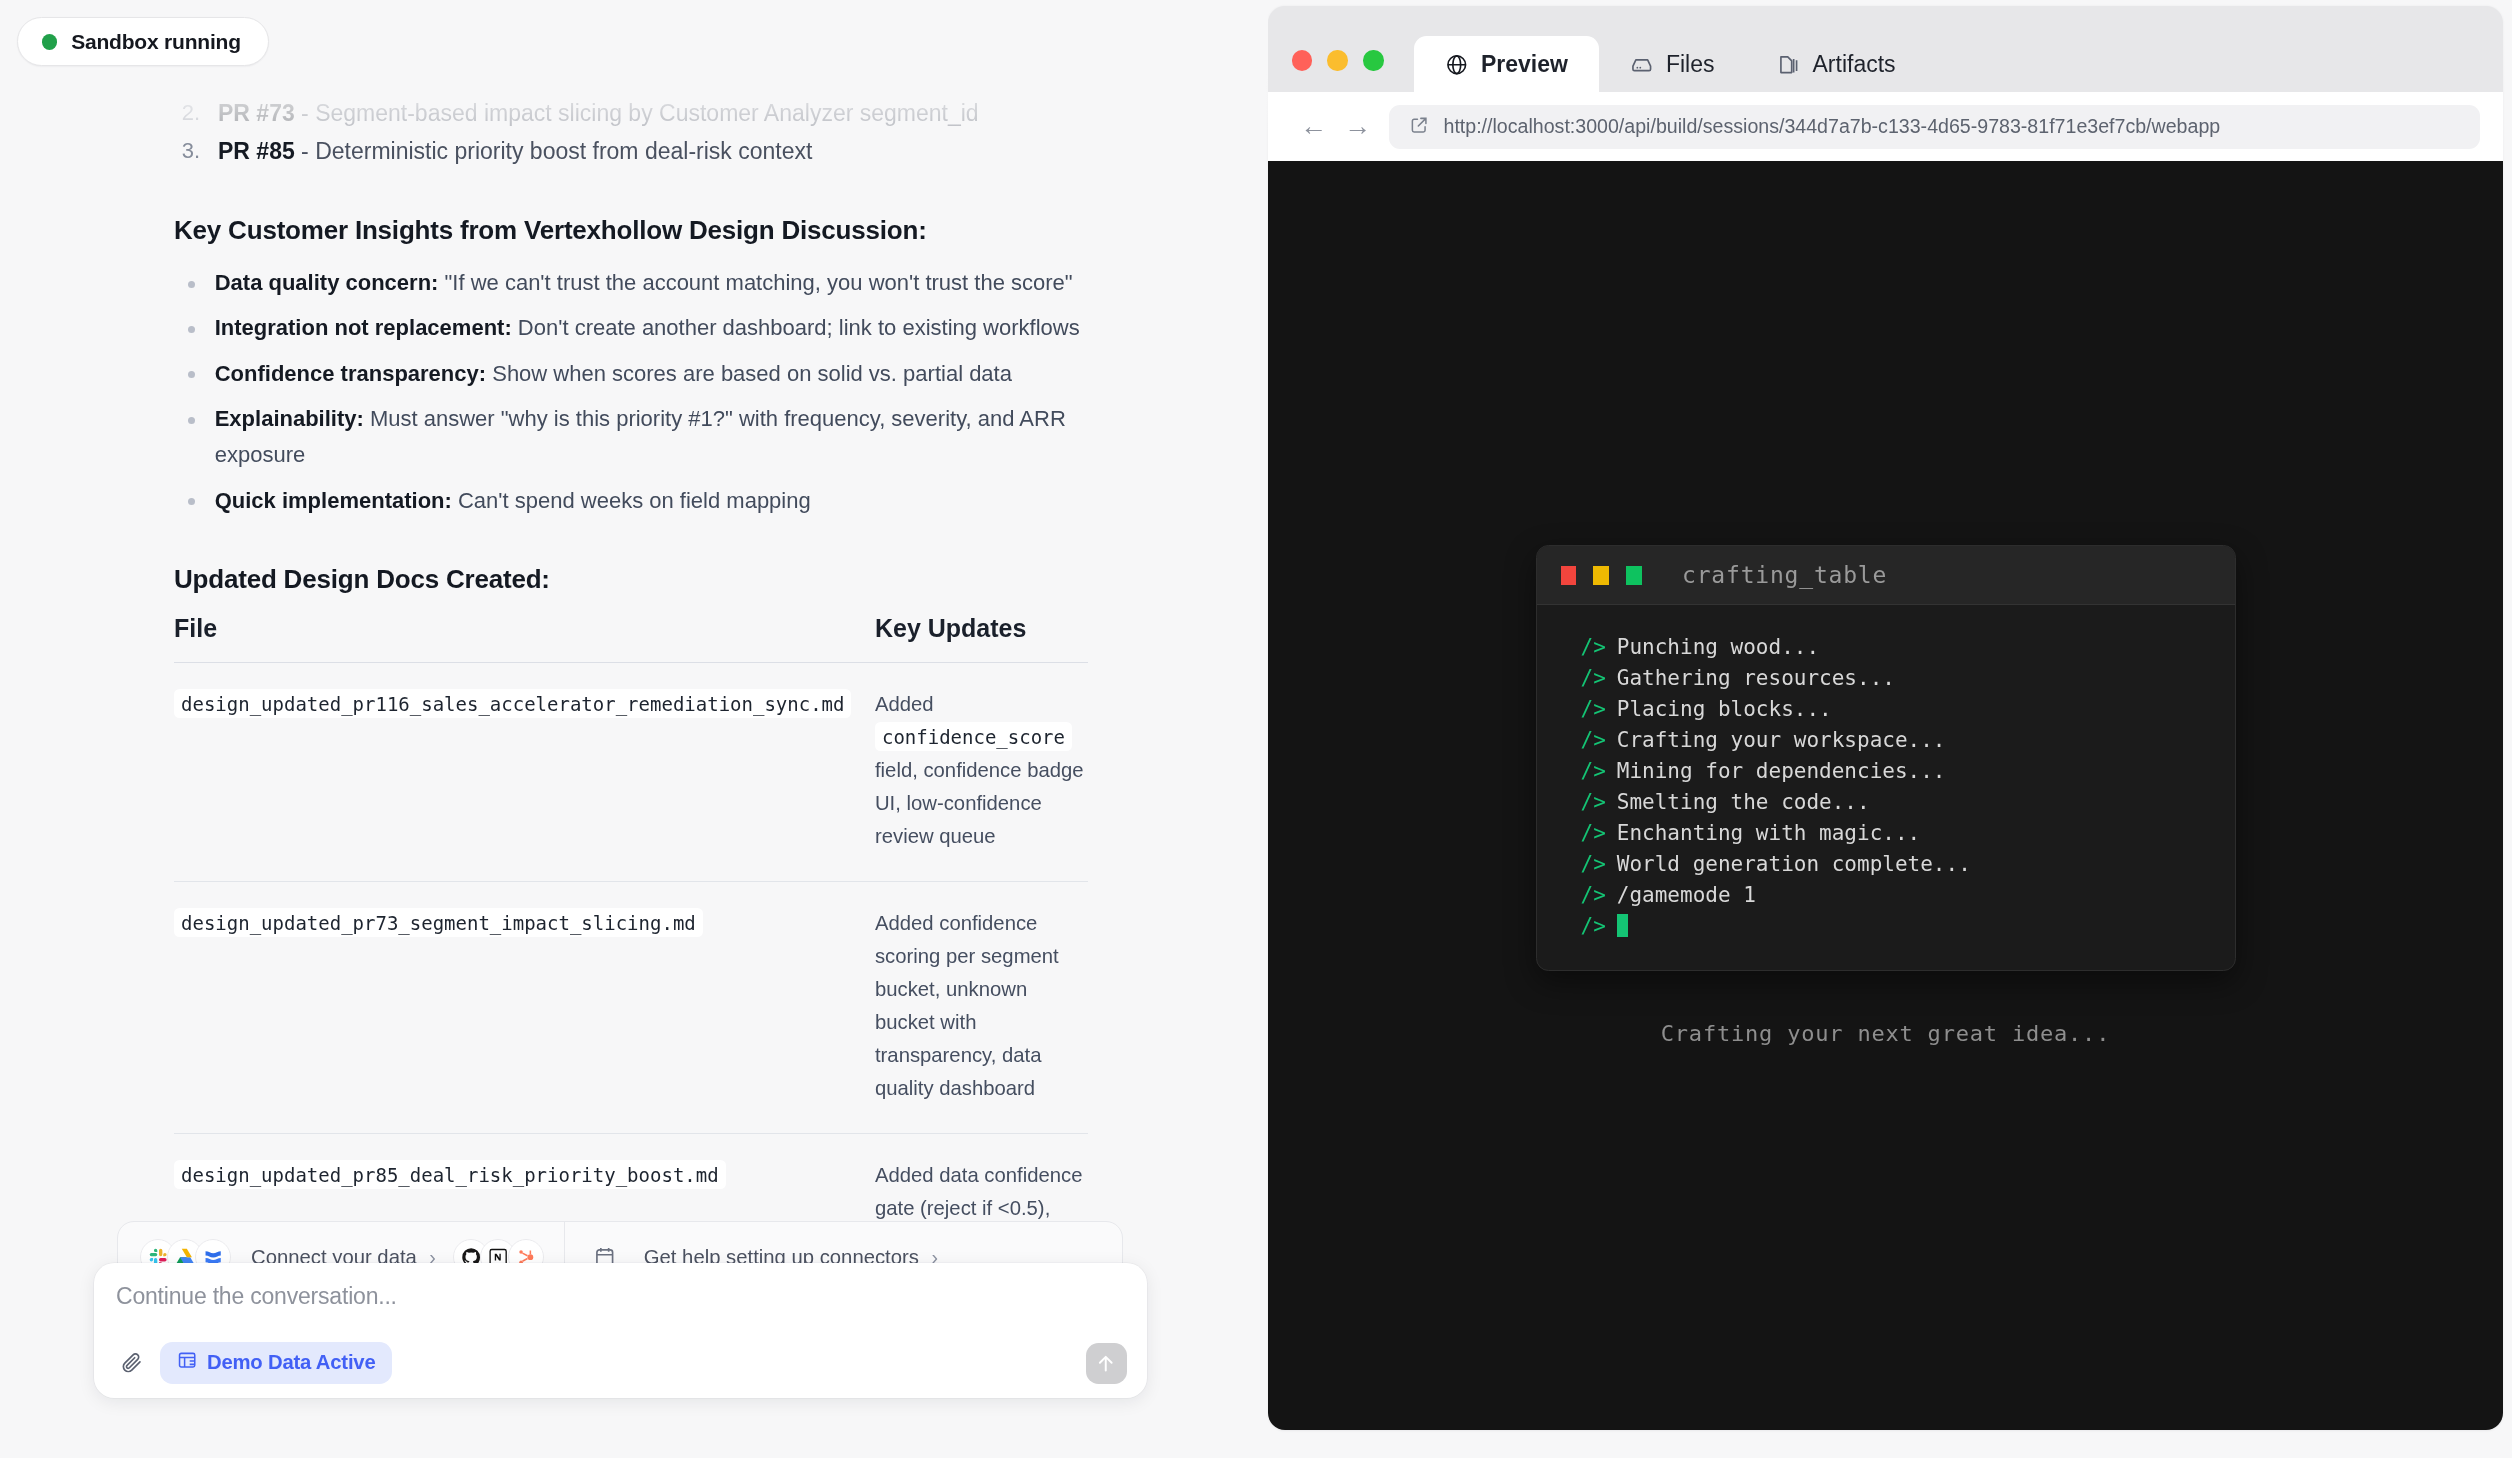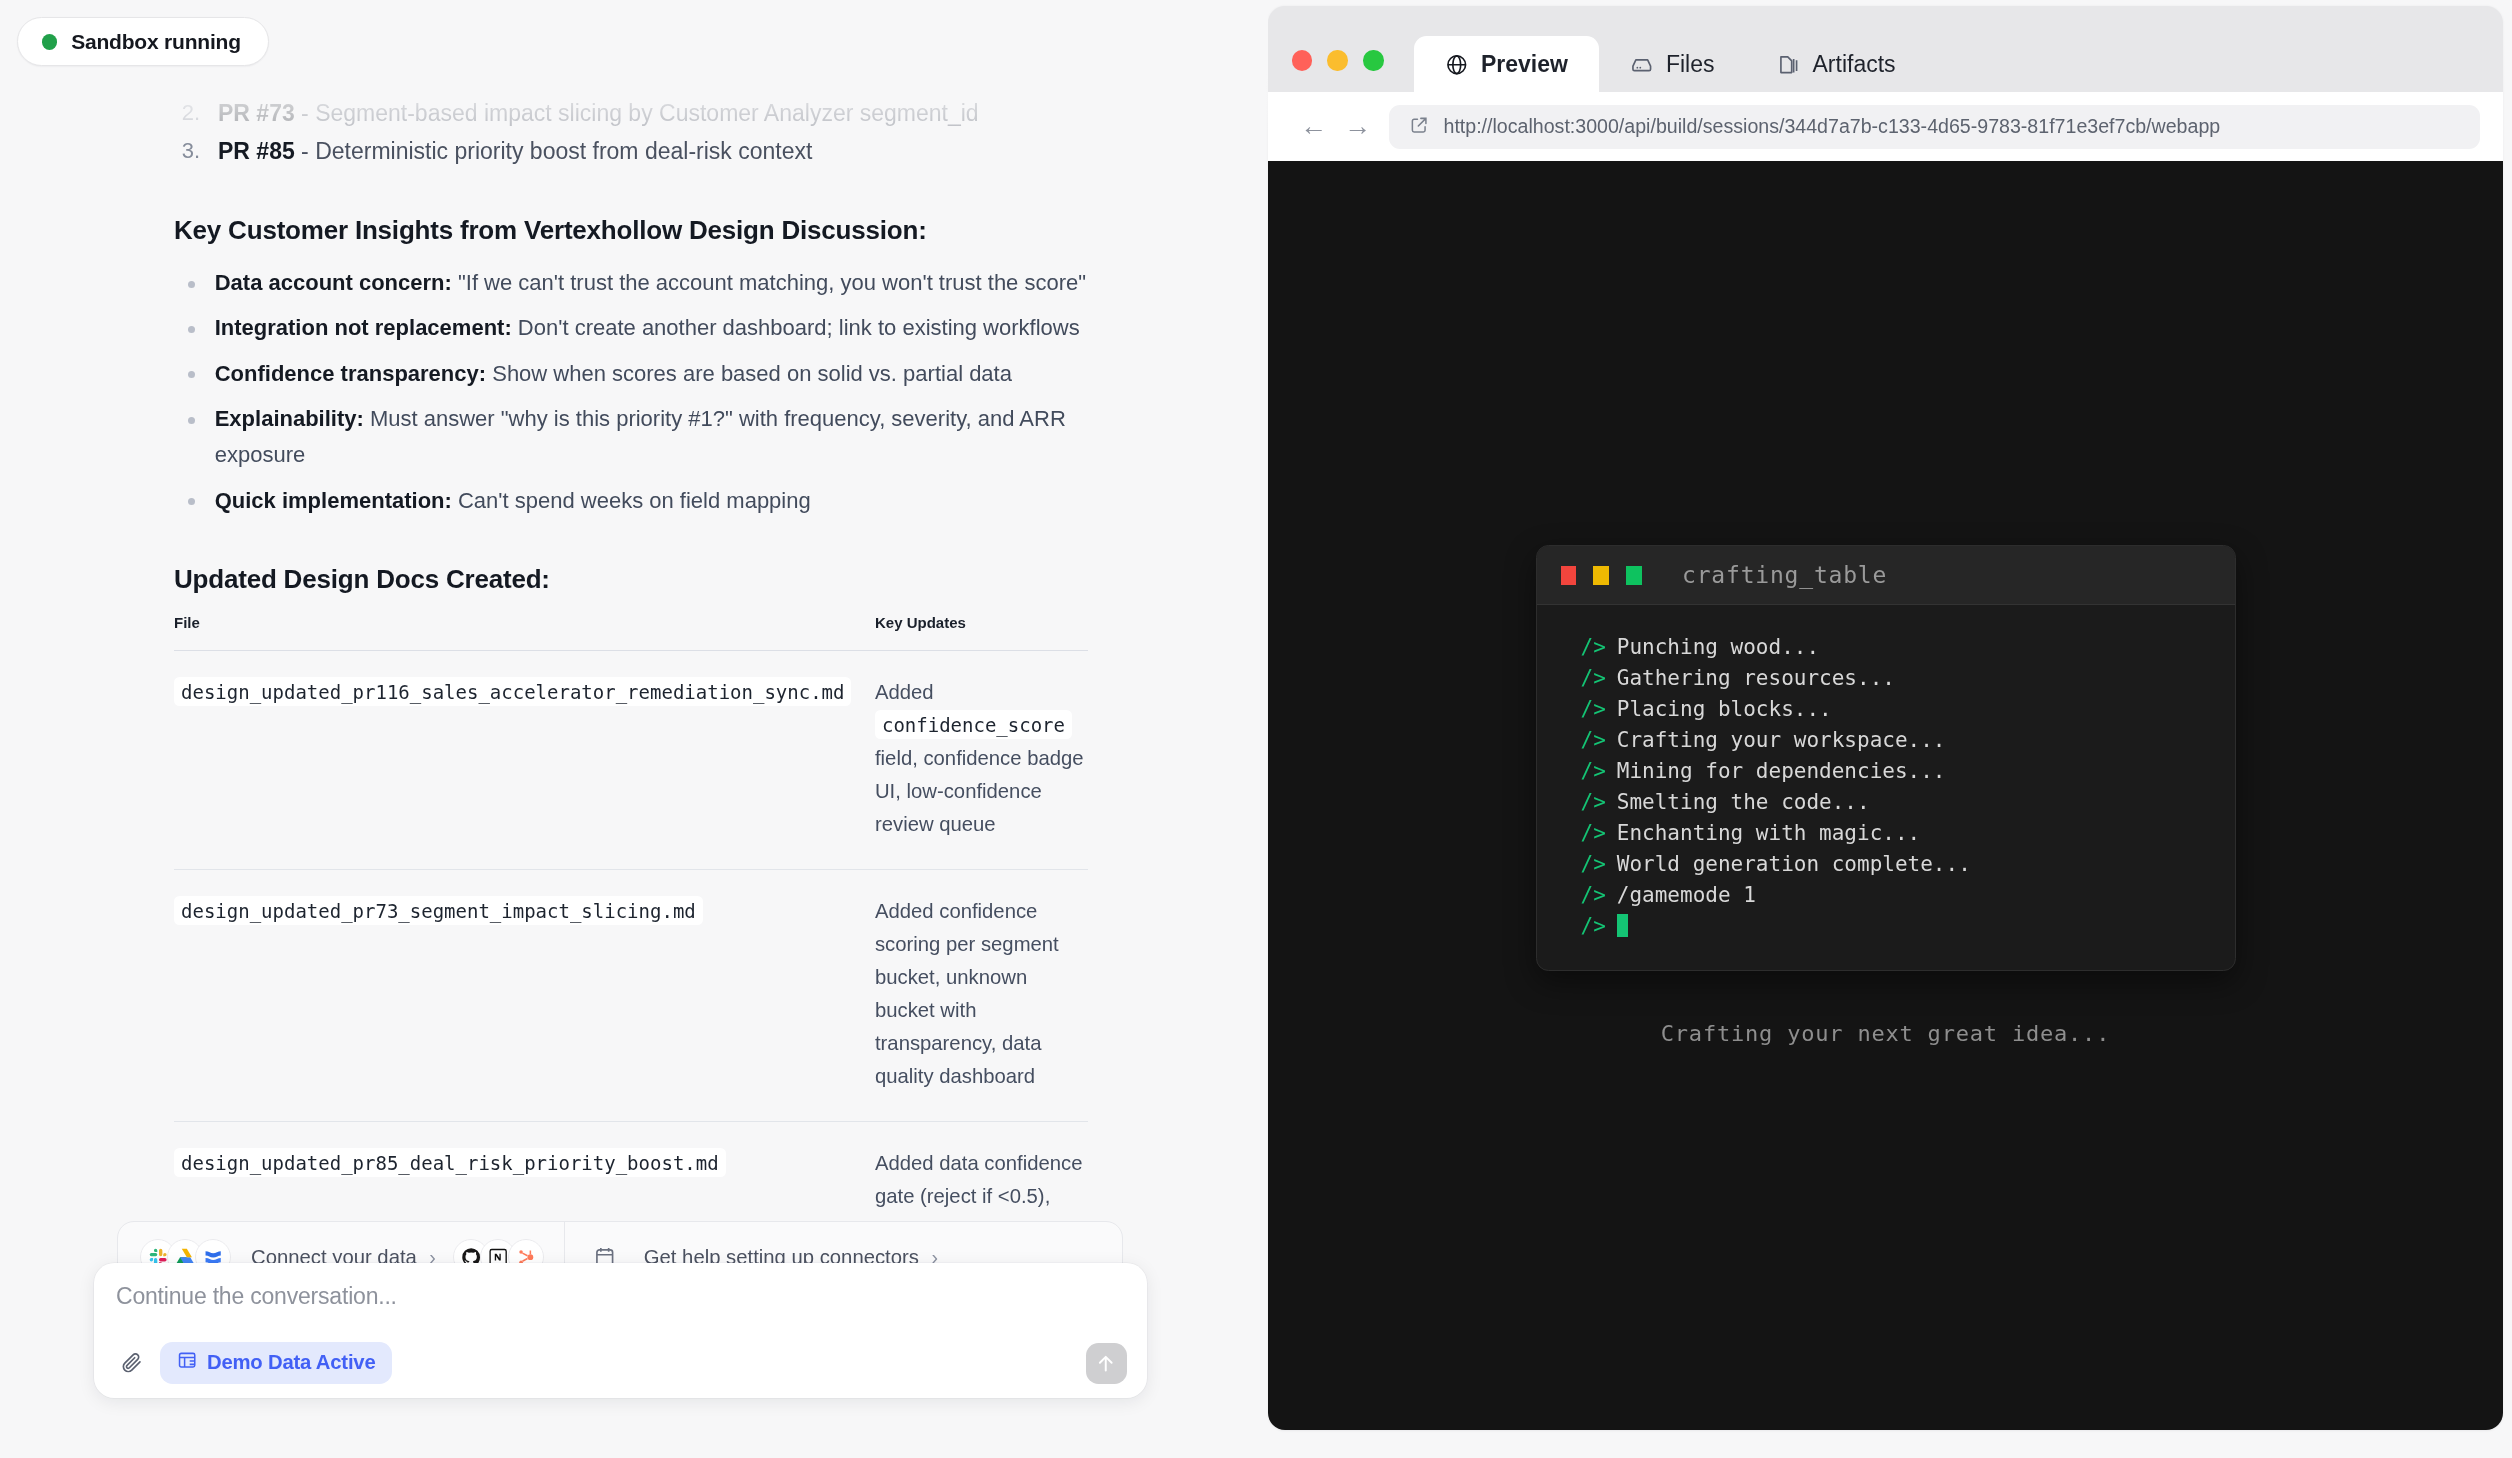--- a/index.html
+++ b/index.html
@@ -59,21 +59,21 @@
     color:#424b5c;margin-bottom:9.4px;
   }
   ul.insights li::before{
     content:"";position:absolute;left:9.4px;top:15.7px;
     width:7px;height:7px;border-radius:50%;background:#b9bec9;
   }
   ul.insights li b{color:#151a23;font-weight:700;}
 
   table.docs{width:100%;border-collapse:collapse;margin-top:4.7px;}
   table.docs th{
-    text-align:left;font-size:15px;font-weight:700;color:#1a202b;
+    text-align:left;font-size:25px;font-weight:700;color:#1a202b;
     padding:0 0 19px 0;vertical-align:bottom;
   }
   table.docs thead tr{border-bottom:1.6px solid #dcdfe6;}
   table.docs td{
     padding:25px 0 28px 0;vertical-align:top;
     font-size:20.3px;line-height:33px;color:#454e60;
     border-bottom:1.6px solid #e2e5ea;
   }
   table.docs tbody tr:last-child td{border-bottom:none;}
   table.docs td.col-file{width:689px;padding-right:23.5px;}
@@ -207,21 +207,21 @@
             <span class="num">2.</span><b>PR #73</b><span> - Segment-based impact slicing by Customer Analyzer segment_id</span>
           </li>
           <li>
             <span class="num">3.</span><b>PR #85</b><span> - Deterministic priority boost from deal-risk context</span>
           </li>
         </ol>
 
         <h3 class="section-title">Key Customer Insights from Vertexhollow Design Discussion:</h3>
 
         <ul class="insights">
-          <li><b>Data account concern:</b><span> "If we can't trust the account matching, you won't trust the score"</span></li>
+          <li><b>Data quality concern:</b><span> "If we can't trust the account matching, you won't trust the score"</span></li>
           <li><b>Integration not replacement:</b><span> Don't create another dashboard; link to existing workflows</span></li>
           <li><b>Confidence transparency:</b><span> Show when scores are based on solid vs. partial data</span></li>
           <li><b>Explainability:</b><span> Must answer "why is this priority #1?" with frequency, severity, and ARR exposure</span></li>
           <li><b>Quick implementation:</b><span> Can't spend weeks on field mapping</span></li>
         </ul>
 
         <h3 class="section-title">Updated Design Docs Created:</h3>
 
         <table class="docs">
           <thead>

